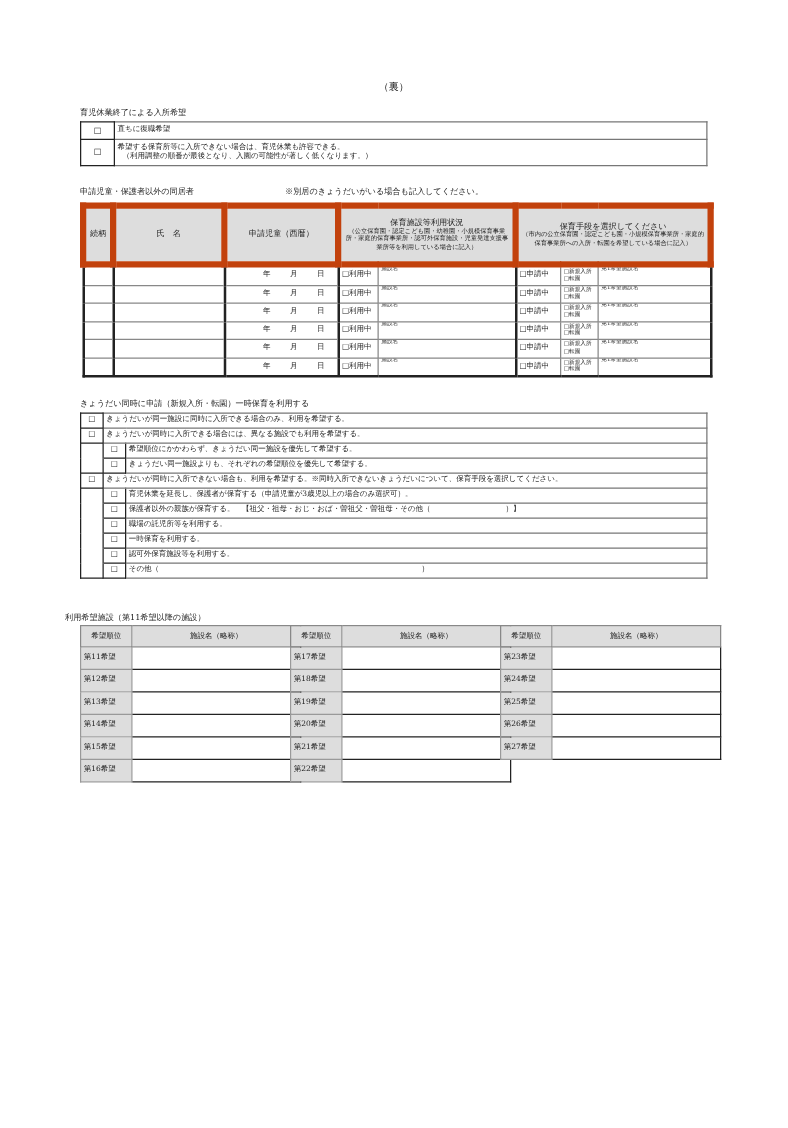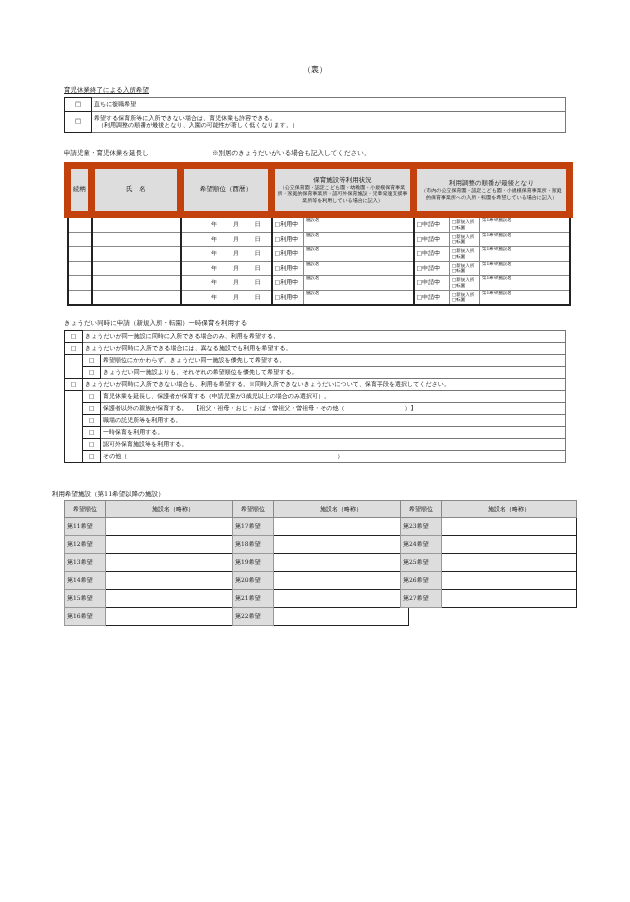--- a/index.html
+++ b/index.html
@@ -12,21 +12,21 @@
   td, th { font-weight:normal; padding:0 2px; font-size:6px; line-height:1.15; overflow:hidden; white-space:nowrap; }
   .cb { text-align:center; font-family:"DejaVu Sans",sans-serif; font-size:6.5px; }
 
   
   #t1 { left:64px; top:97px; width:502px; }
   #t1 td { border:1px solid #777; height:13px; }
   #t1 td.cb { border:1.5px solid #222; width:22px; }
 
   
   #t2 { left:64px; top:162px; width:502px; }
-  #t2 th { background:#dddddd; border:7px solid #c2410c; font-size:6.5px; text-align:center; height:42px; white-space:normal; }
+  #t2 th { background:#dddddd; border:5px solid #c2410c; font-size:6.5px; text-align:center; height:42px; white-space:normal; }
   #t2 th .small { font-size:5px; line-height:1.3; display:block; }
   #t2 td { border:1px solid #888; height:13.5px; }
   #t2 tr.first td { border-top:2px solid #222; }
   #t2 td.bl { border-left:2px solid #222; }
   #t2 td.br { border-right:2px solid #222; }
   #t2 tr.last td { border-bottom:2px solid #222; }
   .ymd { display:flex; justify-content:space-around; padding-left:20px; font-size:6px; }
   .tiny { font-size:4.5px; vertical-align:top; line-height:1.1; }
   .stack { font-size:4.5px; line-height:1.2; }
 
@@ -43,61 +43,61 @@
   .pref th { background:#dddddd; border:1px solid #888; height:16px; font-size:6px; }
   .pref td { height:17px; font-size:6px; }
   .pref td.lbl { background:#dddddd; border:1px solid #999; width:36px; text-align:left; }
   .pref td.inp { border:1.5px solid #222; background:#fff; width:130px; }
 </style>
 </head>
 <body>
 
 <div class="abs page-title">（裏）</div>
 
-<div class="abs sec-title" style="left:64px; top:86px;text-decoration:underline;">育児休業終了による入所希望</div>
+<div class="abs sec-title" style="left:64px; top:86px;">育児休業終了による入所希望</div>
 <table id="t1">
   <tbody>
       <tr>
     <td class="cb">□</td>
     <td>直ちに復職希望</td>
   </tr>
   <tr>
     <td class="cb" style="height:20px;">□</td>
     <td>
       <div>希望する保育所等に入所できない場合は、育児休業も許容できる。</div>
       <div style="padding-left:4px;">（利用調整の順番が最後となり、入園の可能性が著しく低くなります。）</div>
     </td>
   </tr>
 </tbody>
   </table>
 
-<div class="abs sec-title" style="left:64px; top:149px;">申請児童・育児休業を延長し</div>
-<div class="abs sec-title" style="left:212px; top:149px;">※別居のきょうだいがいる場合も記入してください。</div>
+<div class="abs sec-title" style="left:64px; top:149px;">申請児童・保護者以外の同居者</div>
+<div class="abs sec-title" style="left:228px; top:149px;">※別居のきょうだいがいる場合も記入してください。</div>
 <table id="t2">
   <colgroup>
     <col style="width:24px">
       <col style="width:89px">
       <col style="width:91px">
       <col style="width:32px">
       <col style="width:110px">
       <col style="width:36px">
       <col style="width:30px">
       <col style="width:90px">
   </colgroup>
   <tbody>
       <tr>
     <th>続柄</th>
     <th>氏　名</th>
-    <th>希望順位（西暦）</th>
+    <th>申請児童（西暦）</th>
     <th colspan="2">
       <div>保育施設等利用状況</div>
       <span class="small">（公立保育園・認定こども園・幼稚園・小規模保育事業所・家庭的保育事業所・認可外保育施設・児童発達支援事業所等を利用している場合に記入）</span>
     </th>
     <th colspan="3">
-      <div>利用調整の順番が最後となり</div>
+      <div>保育手段を選択してください</div>
       <span class="small">（市内の公立保育園・認定こども園・小規模保育事業所・家庭的保育事業所への入所・転園を希望している場合に記入）</span>
     </th>
   </tr>
   <tr class="first">
     <td class="bl"></td>
     <td class="bl"></td>
     <td class="bl">
           <div class="ymd">
             <span>年</span>
             <span>月</span>

